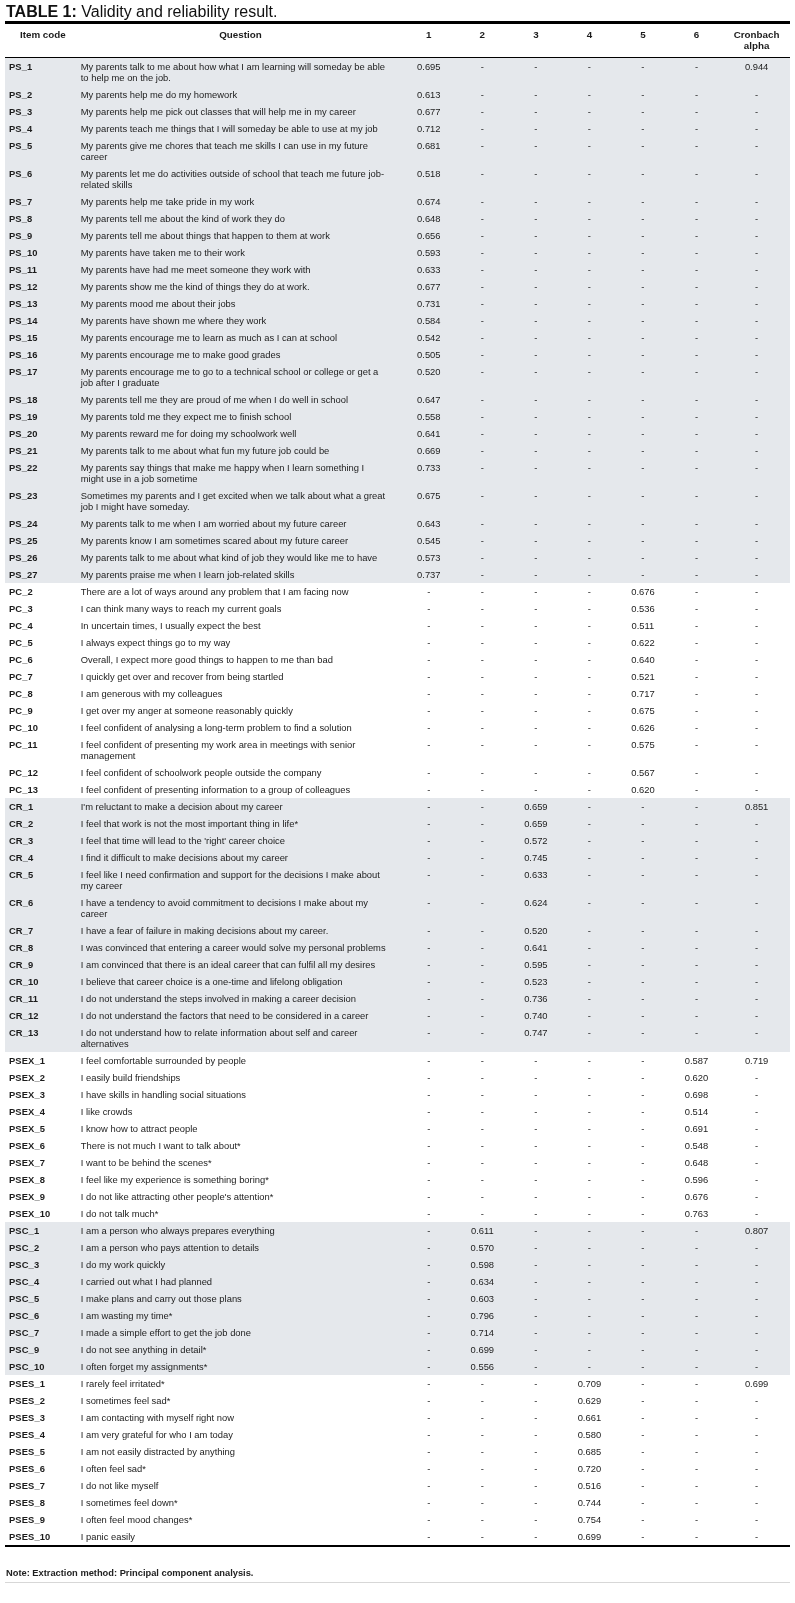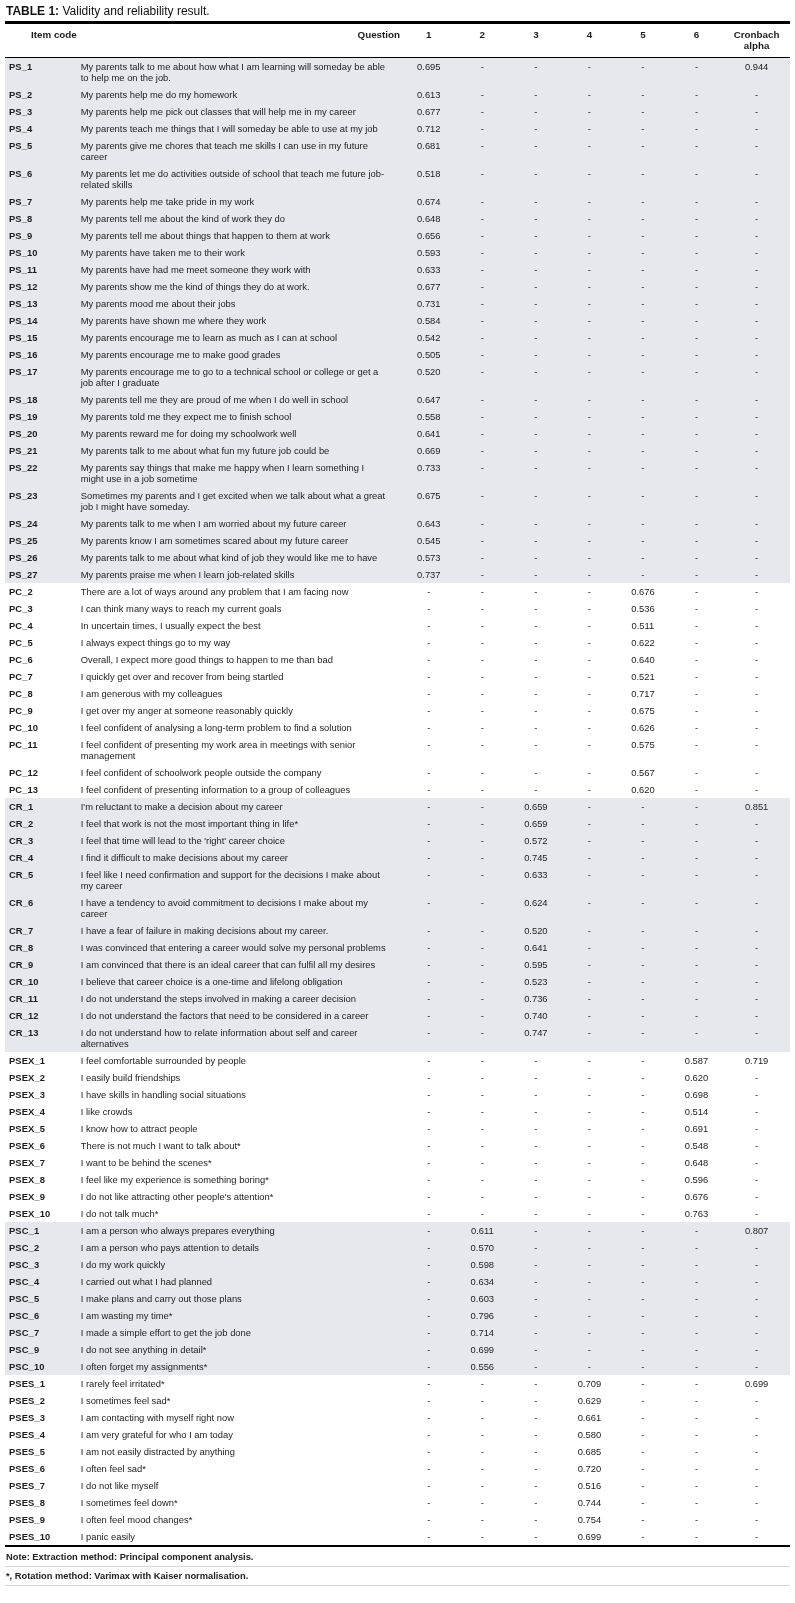--- a/index.html
+++ b/index.html
@@ -5,41 +5,41 @@
   :root { --shade: #e5e8ec; --ink: #1c1c1c; }
   * { box-sizing: border-box; }
   html, body { margin: 0; padding: 0; background: #ffffff; }
   body {
     width: 795px;
     font-family: "Liberation Sans", sans-serif;
     color: var(--ink);
   }
   .page { padding: 4px 5px 8px 5px; }
   .table-title {
-    font-size: 12px;
+    font-size: 16px;
     line-height: 13px;
     margin: 1px 0 3px 1px;
     color: #111;
   }
   .table-title .t-label { font-weight: bold; }
   table.results {
     width: 100%;
     border-collapse: collapse;
     border-top: 3px solid #000;
     border-bottom: 2.5px solid #000;
     table-layout: fixed;
   }
   col.c-code   { width: 73px; }
   col.c-quest  { width: 320px; }
   col.c-num    { width: 53px; }
   col.c-alpha  { width: 66px; }
   thead th {
     font-size: 9.8px;
     font-weight: bold;
-    text-align: right;
+    text-align: center;
     vertical-align: top;
     padding: 5px 2px 6px 2px;
     border-bottom: 1.5px solid #000;
     line-height: 11px;
   }
   thead th.num, thead th.alpha { text-align: center; }
   tbody td {
     font-size: 9.4px;
     line-height: 11px;
     vertical-align: top;
@@ -49,21 +49,21 @@
   tbody td.quest { padding-right: 14px; }
   tbody td.num { text-align: center; }
   tbody tr.shaded { background: var(--shade); }
   thead th.code-h { padding-left: 4px; }
   .notes { margin-top: 1px; }
   .note-line {
     font-size: 9.3px;
     line-height: 11px;
     font-weight: bold;
     color: #222;
-    padding: 4px 1px 3px 1px;
+    padding: 20px 1px 3px 1px;
     border-bottom: 1px solid #d7d7d7;
   }
 </style>
 </head>
 <body>
 
 <div class="page">
 
   <div class="table-title">
     <span class="t-label">TABLE 1:</span>

